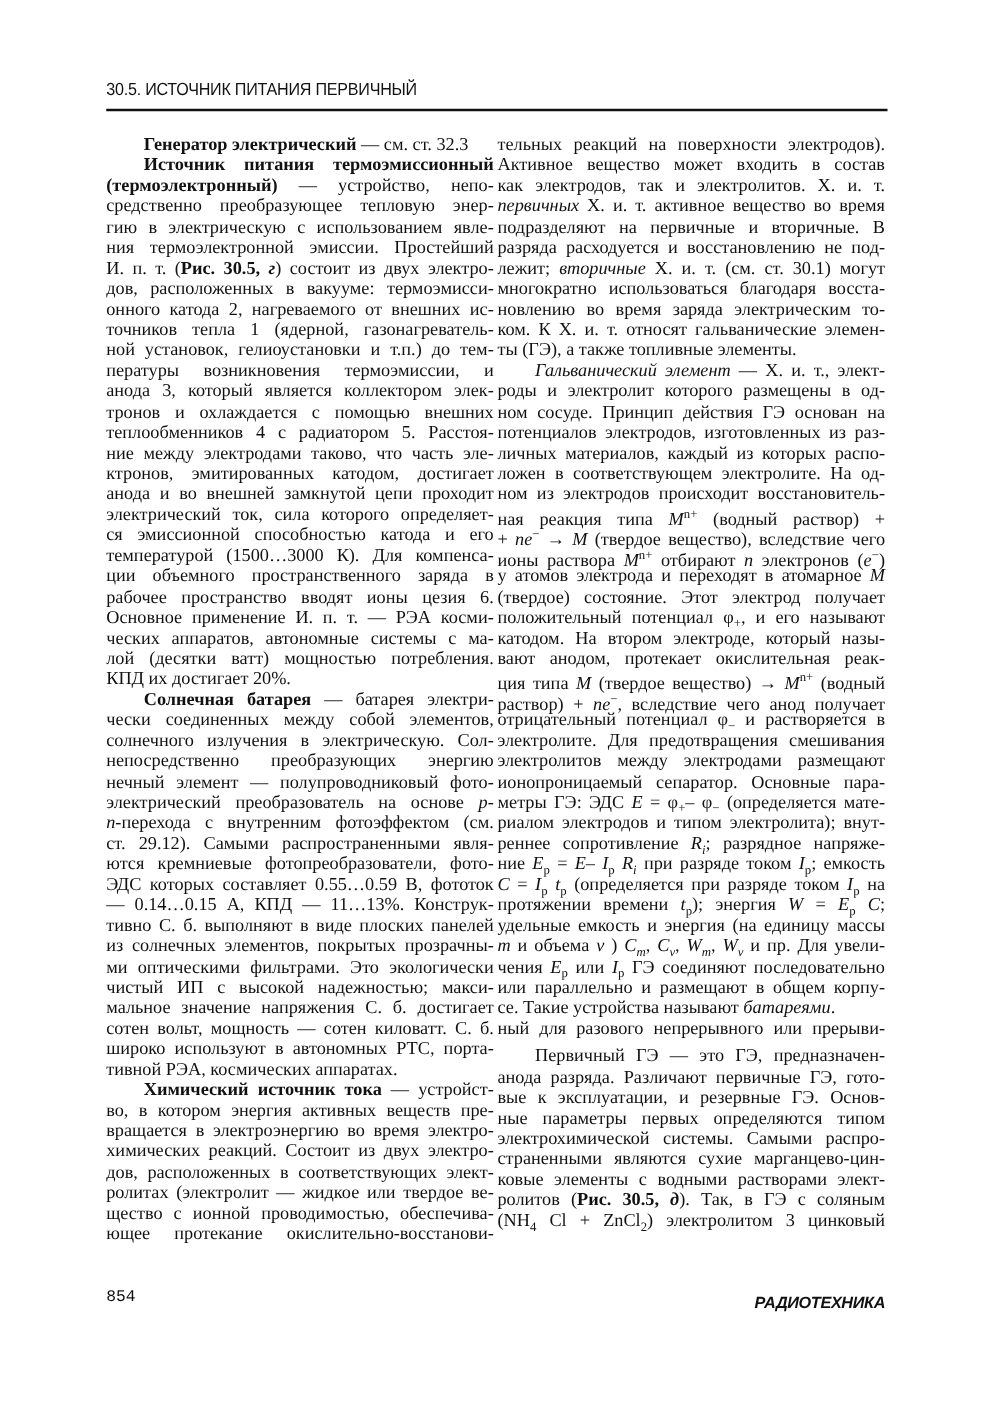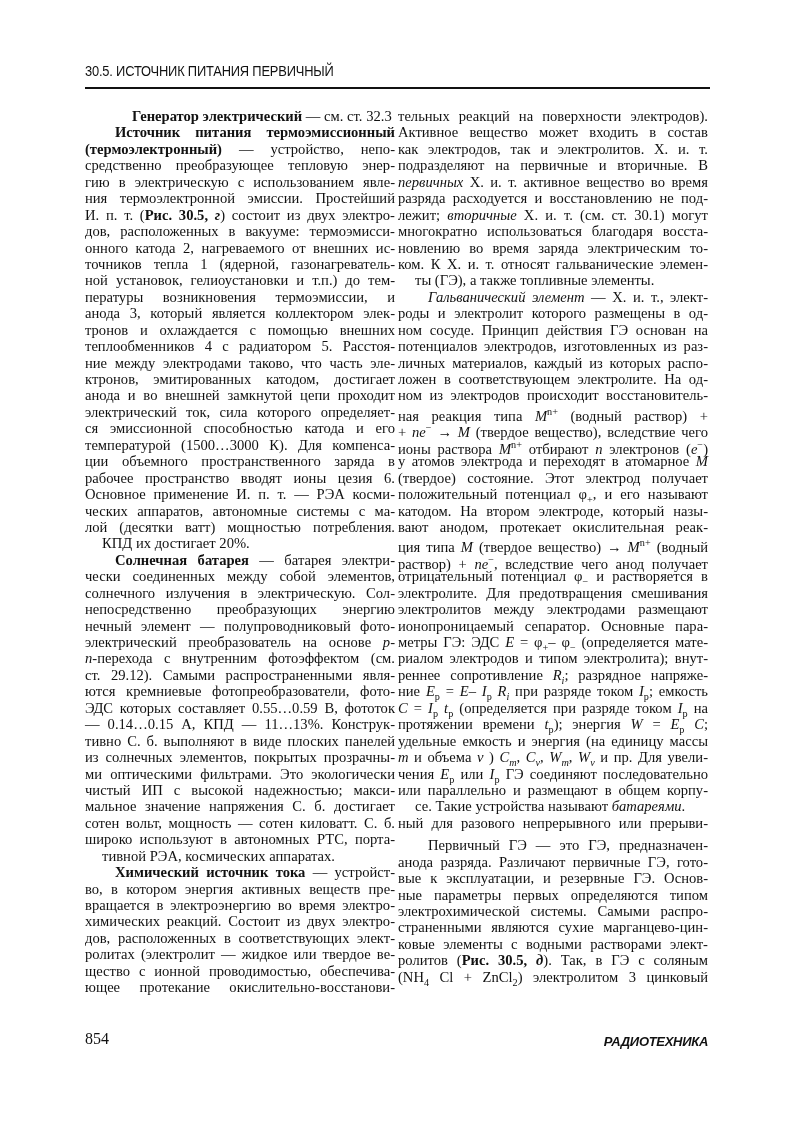--- a/index.html
+++ b/index.html
@@ -10,28 +10,28 @@
     transform: scaleX(0.92); transform-origin: left top; white-space: nowrap;
   }
   .head-rule { position: absolute; left: 85px; top: 87px; width: 625px; height: 2px; background: #111; }
   .col {
     position: absolute; top: 108px; width: 310px;
     font-family: "Liberation Serif", serif; font-size: 14.6px; line-height: 16.45px;
   }
   .col.left { left: 85px; }
   .col.right { left: 398px; }
   .ln { display: block; text-align: justify; text-align-last: justify; white-space: nowrap; overflow: visible; height: 16.45px; }
-  .ln.end { text-align-last: left; margin-left: 17px; }
+  .ln.end { text-align-last: left; }
   .ln.ind { text-indent: 30px; }
   .ln.gap { margin-top: 6px; }
   .b { font-weight: bold; }
   .i { font-style: italic; }
   .folio {
     position: absolute; top: 1030px; left: 85px;
-    font-family: Liberation Serif, serif; font-size: 16px;
+    font-family: Liberation Mono, monospace; font-size: 13px;
   }
   .journal {
     position: absolute; top: 1034px; right: 86px;
     font-family: "Liberation Sans", sans-serif; font-size: 13px; font-style: italic; font-weight: bold; letter-spacing: -0.3px;
   }
 </style>
 </head>
 <body>
 
 <div class="running-head">30.5. ИСТОЧНИК ПИТАНИЯ ПЕРВИЧНЫЙ</div>
@@ -90,22 +90,22 @@
     <span class="ln "><span class="">химических реакций. Состоит из двух электро-</span></span>
     <span class="ln "><span class="">дов, расположенных в соответствующих элект-</span></span>
     <span class="ln "><span class="">ролитах (электролит — жидкое или твердое ве-</span></span>
     <span class="ln "><span class="">щество с ионной проводимостью, обеспечива-</span></span>
     <span class="ln "><span class="">ющее протекание окислительно-восстанови-</span></span>
   </div>
 <div class="col right" id="col-right">
     <span class="ln "><span class="">тельных реакций на поверхности электродов).</span></span>
     <span class="ln "><span class="">Активное вещество может входить в состав</span></span>
     <span class="ln "><span class="">как электродов, так и электролитов. Х. и. т.</span></span>
+    <span class="ln "><span class="i">первичных</span><span class=""> Х. и. т. активное вещество во время</span></span>
     <span class="ln "><span class="">подразделяют на первичные и вторичные. В</span></span>
-    <span class="ln "><span class="i">первичных</span><span class=""> Х. и. т. активное вещество во время</span></span>
     <span class="ln "><span class="">разряда расходуется и восстановлению не под-</span></span>
     <span class="ln "><span class="">лежит; </span><span class="i">вторичные</span><span class=""> Х. и. т. (см. ст. 30.1) могут</span></span>
     <span class="ln "><span class="">многократно использоваться благодаря восста-</span></span>
     <span class="ln "><span class="">новлению во время заряда электрическим то-</span></span>
     <span class="ln "><span class="">ком. К Х. и. т. относят гальванические элемен-</span></span>
     <span class="ln  end"><span class="">ты (ГЭ), а также топливные элементы.</span></span>
     <span class="ln ind"><span class="i">Гальванический элемент</span><span class=""> — Х. и. т., элект-</span></span>
     <span class="ln "><span class="">роды и электролит которого размещены в од-</span></span>
     <span class="ln "><span class="">ном сосуде. Принцип действия ГЭ основан на</span></span>
     <span class="ln "><span class="">потенциалов электродов, изготовленных из раз-</span></span>

